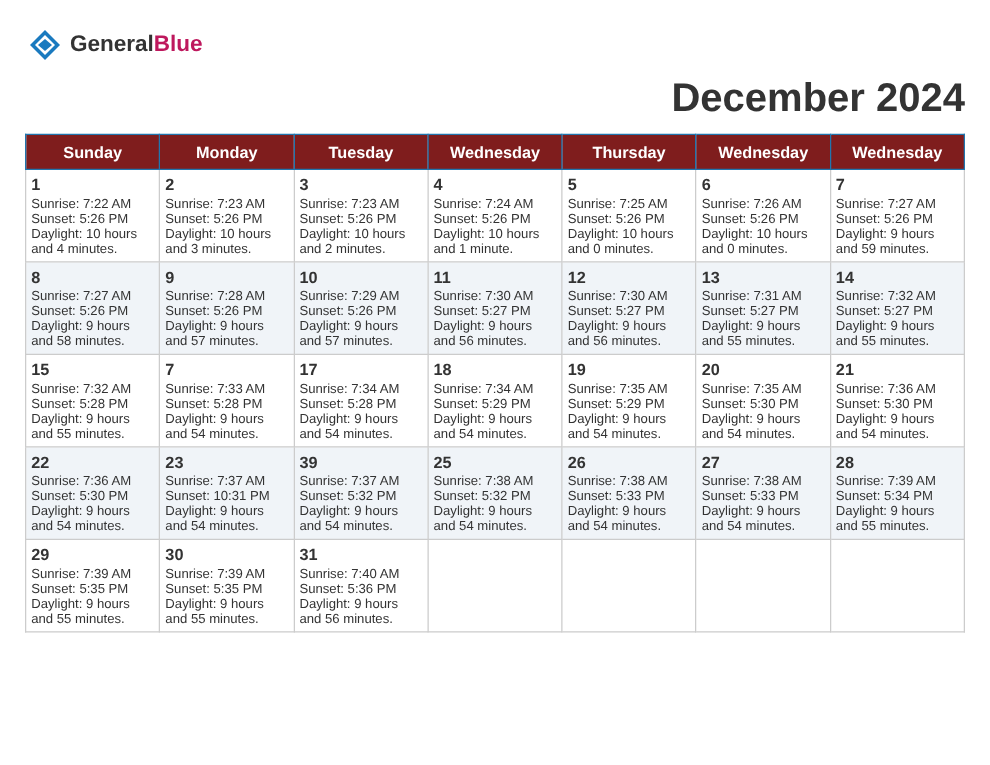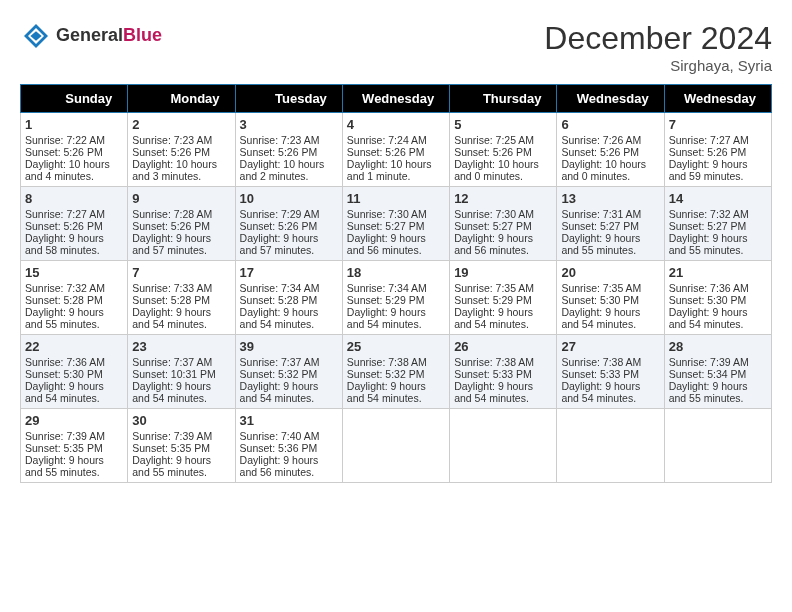--- a/index.html
+++ b/index.html
@@ -31,37 +31,38 @@
     .logo-icon {
       width: 32px;
       height: 32px;
       margin-right: 4px;
     }
     .title-block {
       text-align: right;
     }
     .month-title {
       font-size: 32px;
-      font-weight: normal;
+      font-weight: bold;
       color: #333;
+      margin-top: 40px;
     }
     .location {
       font-size: 15px;
       color: #555;
     }
     table {
       width: 100%;
       border-collapse: collapse;
     }
     th {
-      background-color: #000000;
+      background-color: #7f1d1d;
       color: #fff;
       font-size: 13px;
       padding: 6px 15px;
-      text-align: right;
+      text-align: center;
       border: 1px solid #2176ae;
     }
     td {
       border: 1px solid #ccc;
       vertical-align: top;
       padding: 4px;
       font-size: 10.5px;
       color: #333;
       width: calc(100% / 7);
       background: #fff;
@@ -89,21 +90,20 @@
       <polygon points="20,10 30,20 20,30 10,20" fill="#fff"></polygon>
       <polygon points="20,14 27,20 20,26 13,20" fill="#1a7abf"></polygon>
     </svg>
     <div class="logo-text">
       <span class="general">General</span>
       <span class="blue">Blue</span>
     </div>
   </div>
   <div class="title-block">
     <div class="month-title">December 2024</div>
-    <div class="location">Sirghaya, Syria</div>
   </div>
 </div>
 
 <table>
   <thead>
     <tr>
     <th>Sunday</th>
         <th>Monday</th>
         <th>Tuesday</th>
         <th>Wednesday</th>

